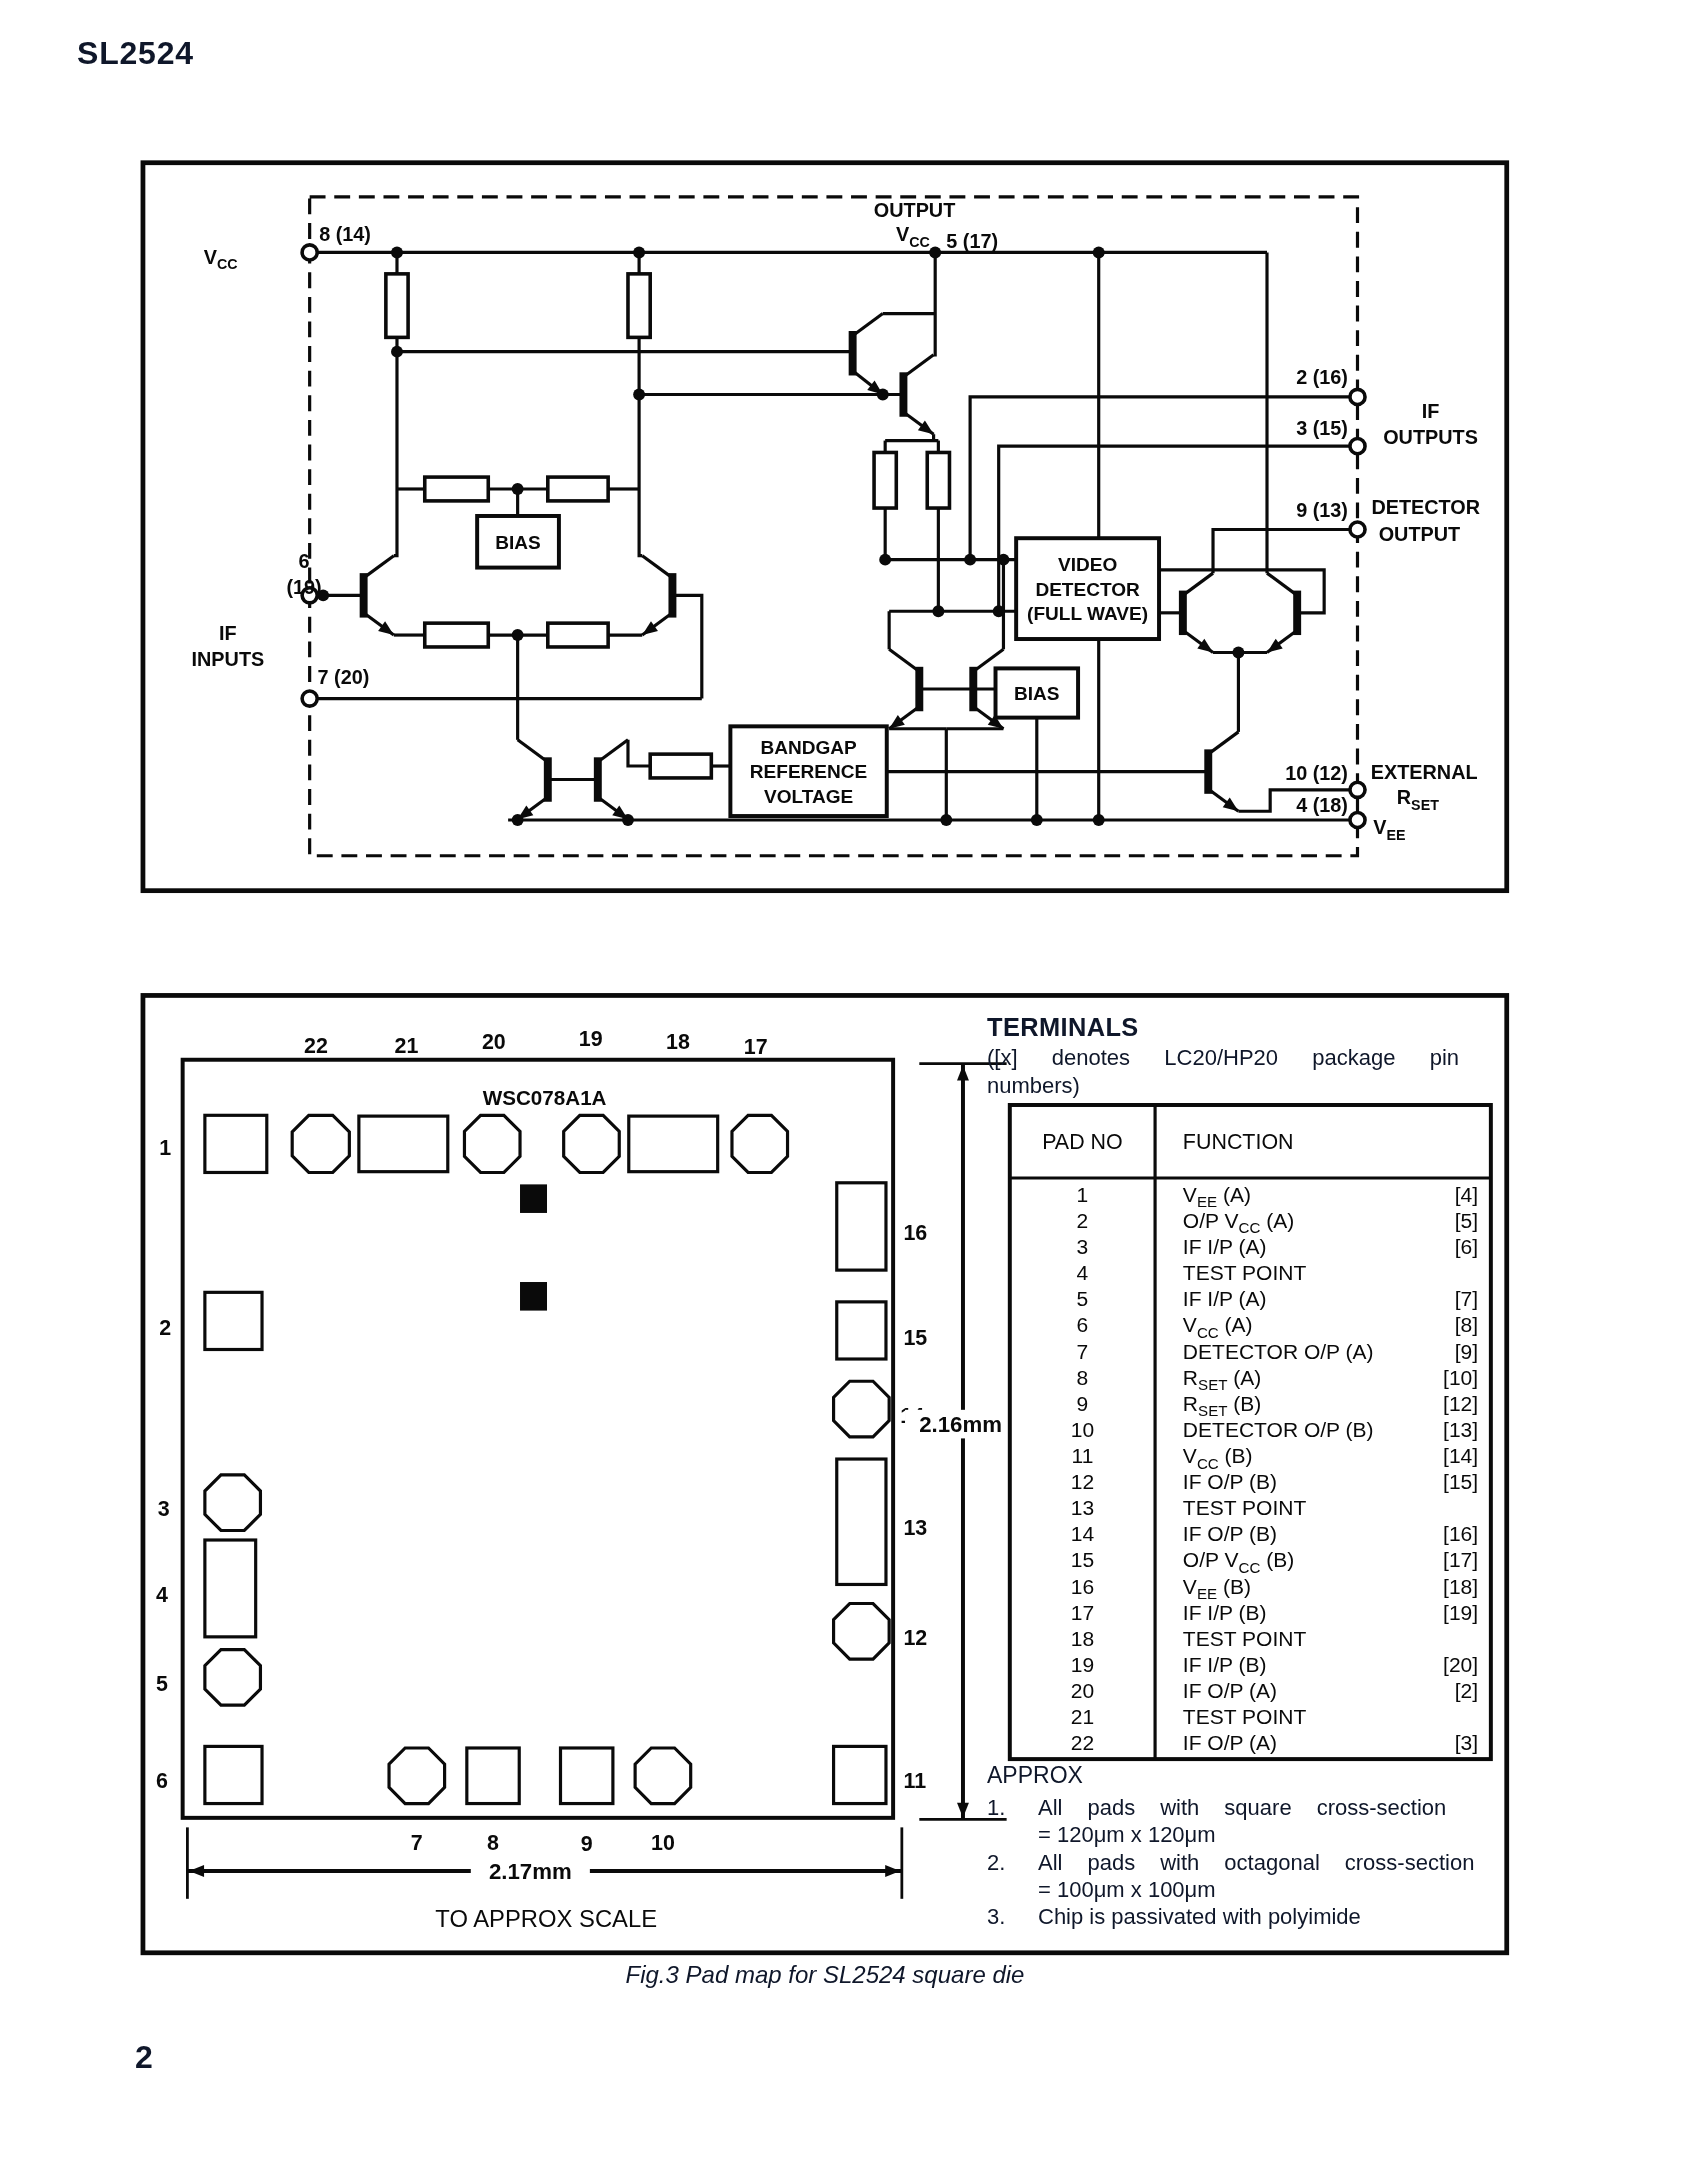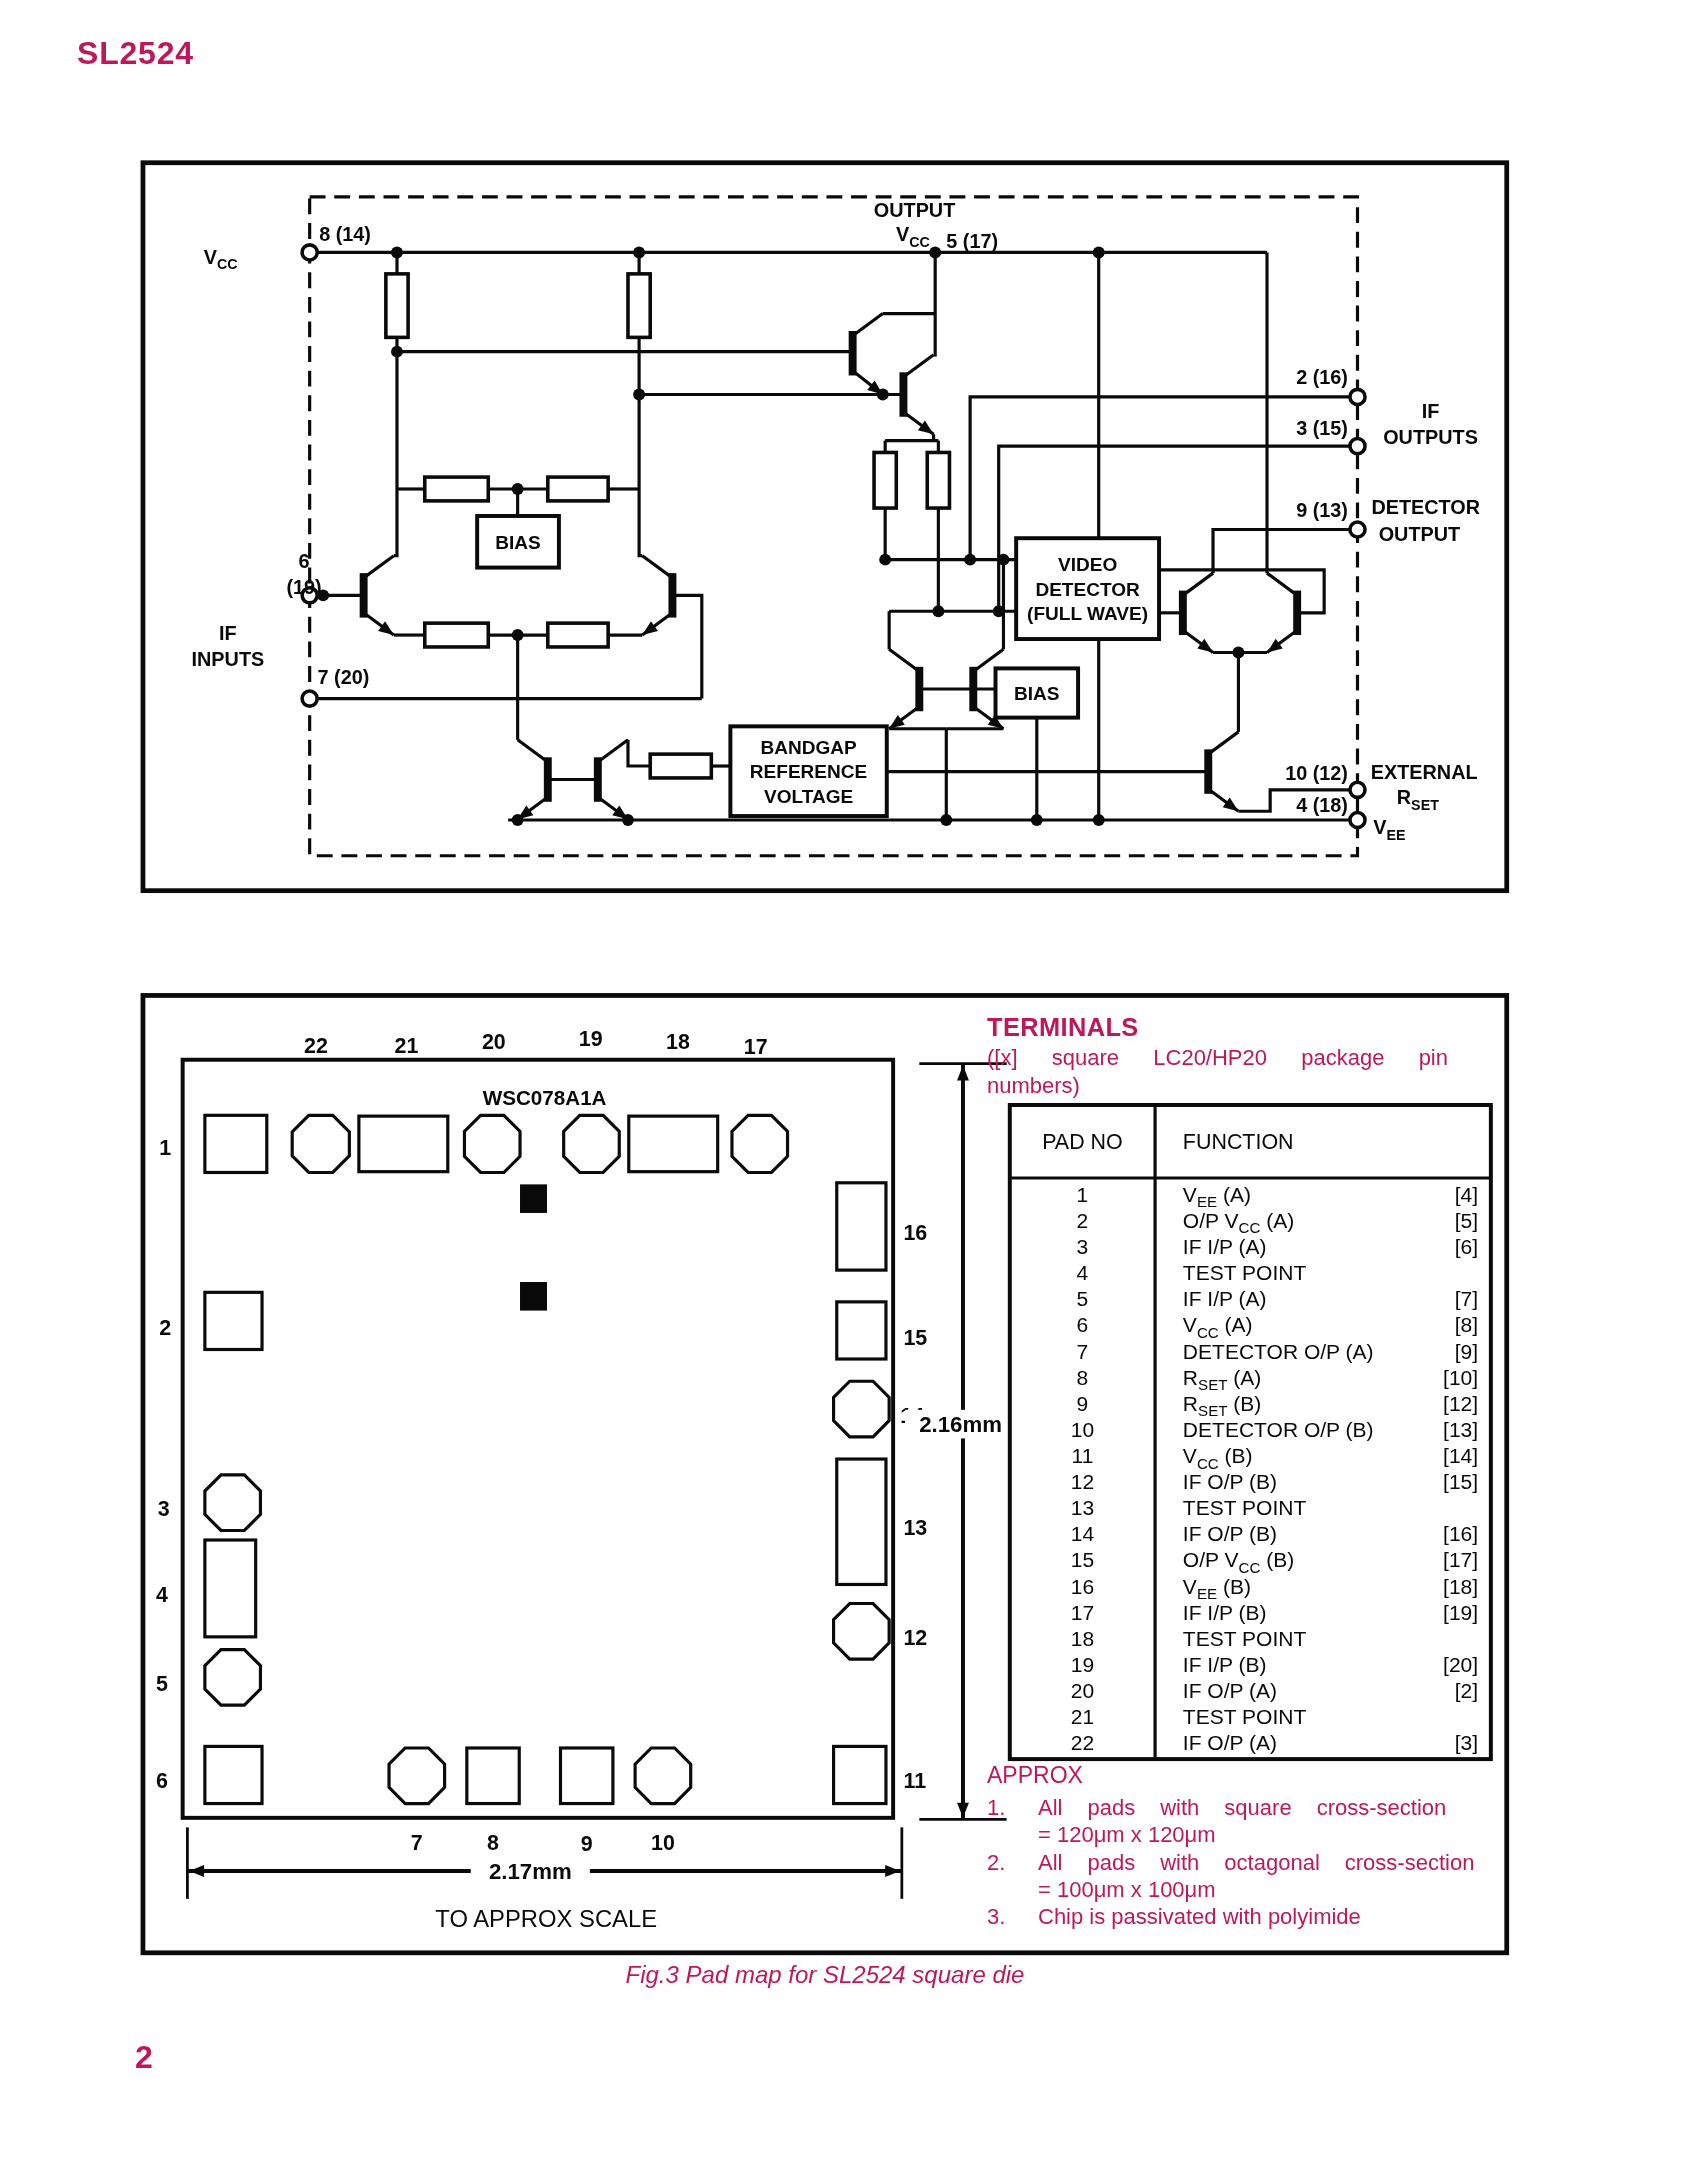--- a/index.html
+++ b/index.html
@@ -1,17 +1,17 @@
 <!DOCTYPE html>
 <html style="font-size:12.7px"><head>
 <meta charset="utf-8">
 <style>
   html,body{margin:0;padding:0;background:#888;}
   .page{position:relative;width:1687px;height:2183px;background:#ffffff;overflow:hidden;
-        font-family:"Liberation Sans","DejaVu Sans",sans-serif;color:#be185d;}
+        font-family:"Liberation Sans","DejaVu Sans",sans-serif;color:#0f172a;}
   .abs{position:absolute;}
   .hdr{left:77px;top:35px;font-size:32px;font-weight:bold;letter-spacing:0.8px;}
   .pageNum{left:135px;top:2039px;font-size:32px;font-weight:bold;}
   .cap{left:143px;width:1364px;text-align:center;font-style:italic;font-size:24px;}
   .cap2{top:903px;}
   .cap3{top:1961px;}
   .tTitle{left:987px;top:1013px;font-size:25.4px;font-weight:bold;letter-spacing:0.4px;}
   .tSub{left:987px;font-size:22px;white-space:pre;word-spacing:11px;}
   .tSub1{top:1045px;}
   .tSub2{top:1073px;word-spacing:0;}
@@ -441,21 +441,21 @@
         </g>
         <g>
           <text x="1363.5" y="2204.9" text-anchor="middle" font-size="26.5" font-weight="normal" fill="#0a0a0a"><tspan>22</tspan></text>
           <text x="1490" y="2204.9" text-anchor="start" font-size="26.5" font-weight="normal" fill="#0a0a0a"><tspan>IF O/P (A)</tspan></text>
           <text x="1862" y="2204.9" text-anchor="end" font-size="26.5" font-weight="normal" fill="#0a0a0a"><tspan>[3]</tspan></text>
         </g>
       </g>
     </svg>
   <div class="abs cap cap3">Fig.3  Pad map for SL2524 square die</div>
   <div class="abs tTitle">TERMINALS</div>
-  <div class="abs tSub tSub1">([x]  square  LC20/HP20  package  pin</div>
+  <div class="abs tSub tSub1">([x]  denotes  LC20/HP20  package  pin</div>
   <div class="abs tSub tSub2">numbers)</div>
   <div class="abs nTitle">APPROX</div>
   <div id="notes">
       <div class="abs noteNum" style="left: 987px; top: 1795px;">1.</div>
       <div class="abs noteLine" style="left: 1038px; top: 1795px;">All  pads  with  square  cross-section</div>
       <div class="abs noteLine" style="left: 1038px; top: 1822px; word-spacing: 0px;">= 120μm x 120μm</div>
       <div class="abs noteNum" style="left: 987px; top: 1850px;">2.</div>
       <div class="abs noteLine" style="left: 1038px; top: 1850px;">All  pads  with  octagonal  cross-section</div>
       <div class="abs noteLine" style="left: 1038px; top: 1877px; word-spacing: 0px;">= 100μm x 100μm</div>
       <div class="abs noteNum" style="left: 987px; top: 1904px;">3.</div>

